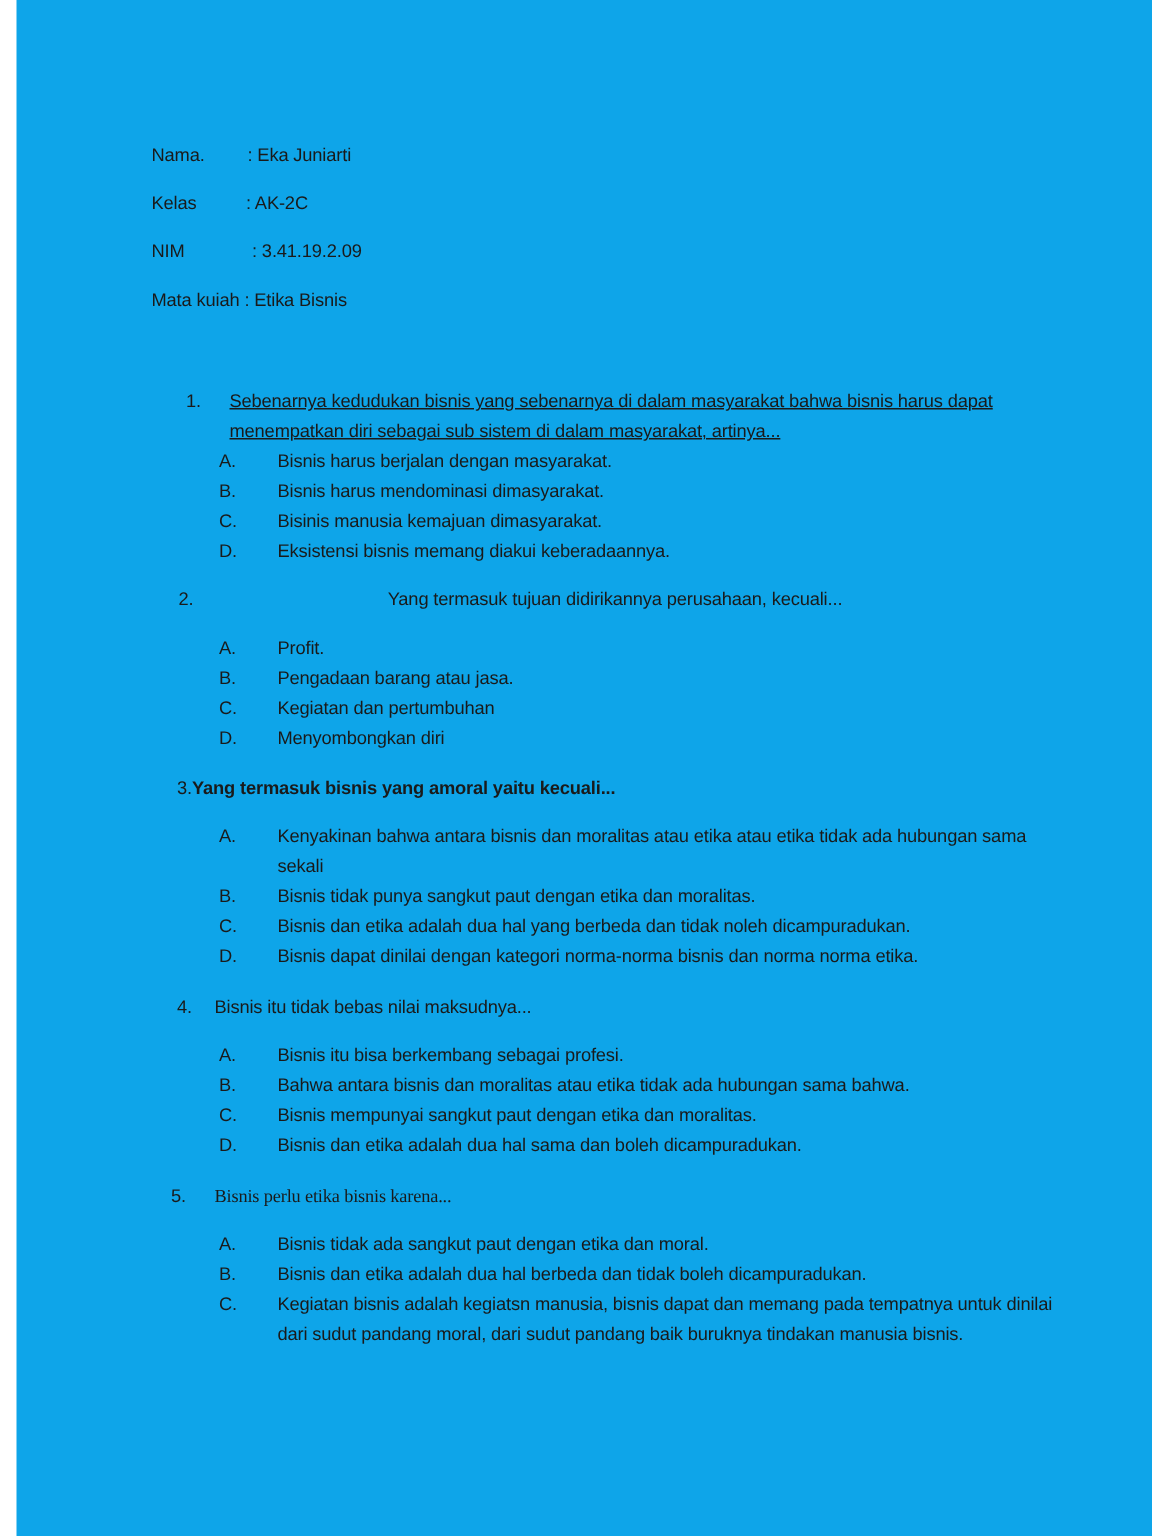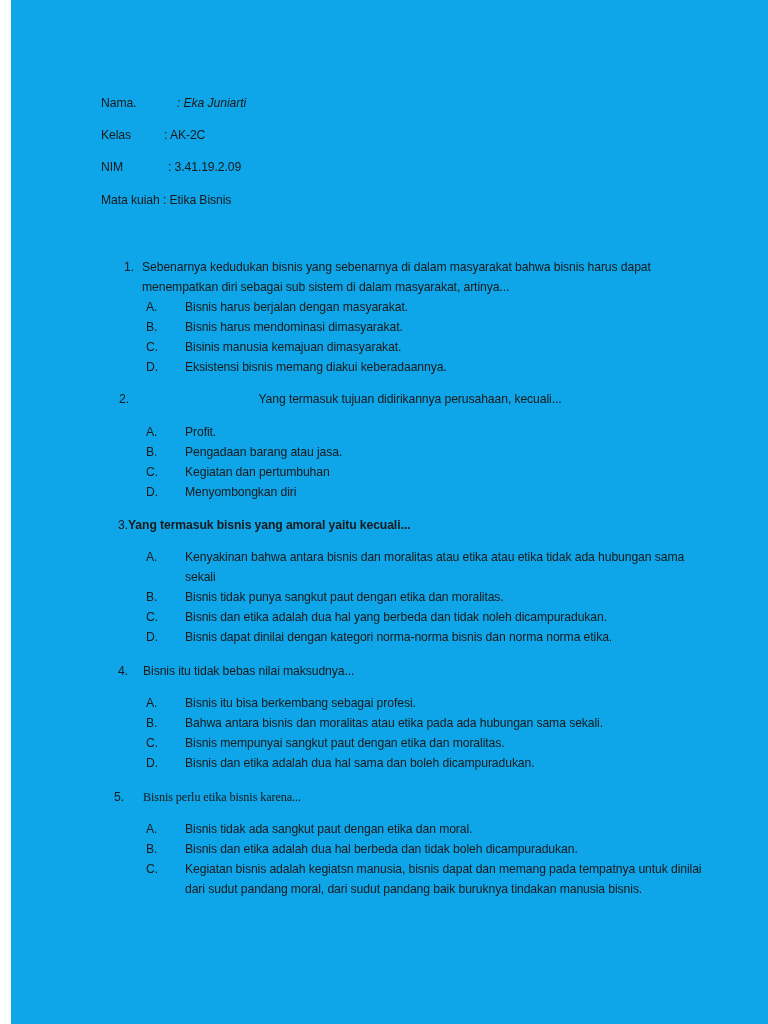--- a/index.html
+++ b/index.html
@@ -61,39 +61,39 @@
     }
   </style>
 </head>
 <body>
 
 <div class="page">
 
   <div>
     <div class="hdr-row" style="top:95px;">
       <span class="hdr-label">Nama.</span>
-      <span class="hdr-colon" style="left:76px;font-style:italic;">: Eka Juniarti</span>
+      <span class="hdr-colon" style="left:64px;">: Eka Juniarti</span>
     </div>
     <div class="hdr-row" style="top:127px;">
       <span class="hdr-label">Kelas</span>
       <span class="hdr-colon" style="left:63px;">: AK-2C</span>
     </div>
     <div class="hdr-row" style="top:159px;">
       <span class="hdr-label">NIM</span>
       <span class="hdr-colon" style="left:67px;">: 3.41.19.2.09</span>
     </div>
     <div class="hdr-row" style="top:192px;text-align:right;">
       <span>Mata kuiah</span>
       <span>: Etika Bisnis</span>
     </div>
   </div>
 
   <div class="q-block" style="top:257px;">
     <span class="q-num" style="left:113px; top:0;">1.</span>
-    <span class="q-text" style="left:131px; top:0;">Sebenarnya kedudukan bisnis yang sebenarnya di dalam masyarakat bahwa bisnis harus dapat menempatkan diri sebagai sub sistem di dalam masyarakat, artinya...</span>
+    <span class="q-text" style="left:142px; top:0;text-decoration:underline;">Sebenarnya kedudukan bisnis yang sebenarnya di dalam masyarakat bahwa bisnis harus dapat menempatkan diri sebagai sub sistem di dalam masyarakat, artinya...</span>
     <div class="opt" style="top:40px;">
       <span class="opt-letter">A.</span>
       <span class="opt-text">Bisnis harus berjalan dengan masyarakat.</span>
     </div>
     <div class="opt" style="top:60px;">
       <span class="opt-letter">B.</span>
       <span class="opt-text">Bisnis harus mendominasi dimasyarakat.</span>
     </div>
     <div class="opt" style="top:80px;">
       <span class="opt-letter">C.</span>
@@ -149,21 +149,21 @@
 
   <div class="q-block" style="top:661px;">
     <span class="q-num" style="left:107px; top:0;">4.</span>
     <span class="q-text" style="left:132px; top:0;">Bisnis itu tidak bebas nilai maksudnya...</span>
     <div class="opt" style="top:32px;">
       <span class="opt-letter">A.</span>
       <span class="opt-text">Bisnis itu bisa berkembang sebagai profesi.</span>
     </div>
     <div class="opt" style="top:52px;">
       <span class="opt-letter">B.</span>
-      <span class="opt-text">Bahwa antara bisnis dan moralitas atau etika pada ada hubungan sama sekali.</span>
+      <span class="opt-text">Bahwa antara bisnis dan moralitas atau etika tidak ada hubungan sama bahwa.</span>
     </div>
     <div class="opt" style="top:72px;">
       <span class="opt-letter">C.</span>
       <span class="opt-text">Bisnis mempunyai sangkut paut dengan etika dan moralitas.</span>
     </div>
     <div class="opt" style="top:92px;">
       <span class="opt-letter">D.</span>
       <span class="opt-text">Bisnis dan etika adalah dua hal sama dan boleh dicampuradukan.</span>
     </div>
   </div>

